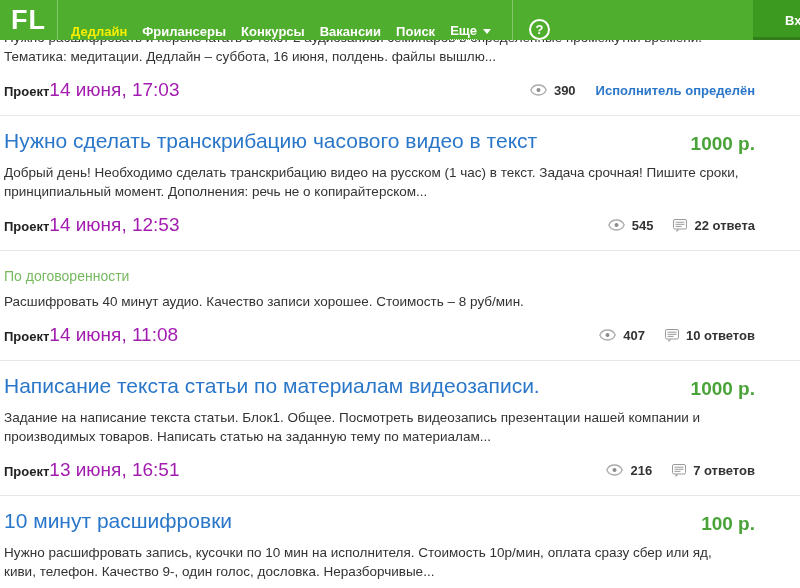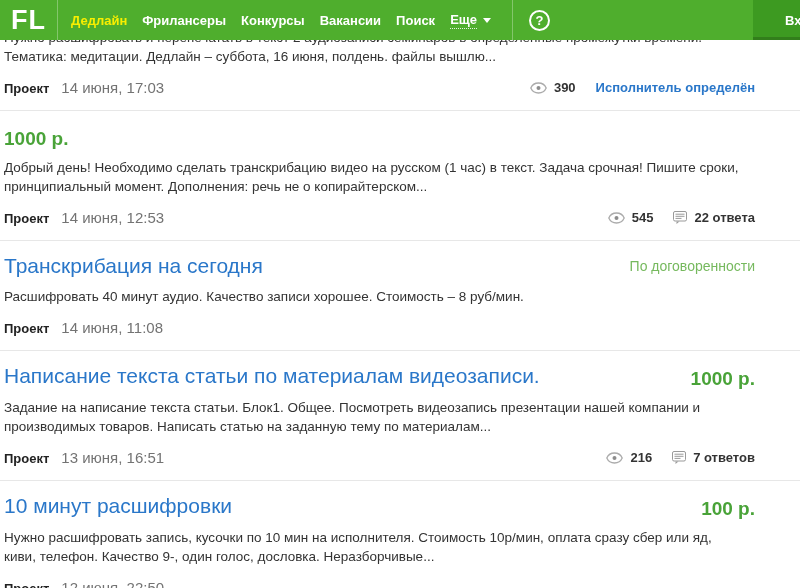--- a/index.html
+++ b/index.html
@@ -2,21 +2,21 @@
 <html><head>
 <meta charset="utf-8">
 <style>
   * { margin:0; padding:0; box-sizing:border-box; }
   html,body { width:800px; height:588px; overflow:hidden; background:#fff;
     font-family:"Liberation Sans","DejaVu Sans",sans-serif; }
   .viewport { position:relative; width:800px; height:588px; overflow:hidden; background:#fff; }
 
   
   .topbar { position:absolute; top:0; left:0; width:800px; height:40px; background:#4fae2d;
-    z-index:5; display:flex; align-items:center; }
+    z-index:5; display:flex; align-items:flex-end; }
   .logo { width:58px; height:40px; display:flex; align-items:center; justify-content:center;
     color:#fff; font-weight:bold; font-size:27px; letter-spacing:1px;
     border-right:1px solid rgba(255,255,255,.3); cursor:pointer; }
   .nav { display:flex; align-items:center; margin-left:13px; }
   .nav-item { color:#fff; font-size:13px; font-weight:bold; cursor:pointer; margin-right:15px;
     text-decoration:none; white-space:nowrap; }
   .nav-item.active { color:#f8ee00; }
   .nav-more { display:inline-flex; align-items:center; }
   .nav-more .more-label { border-bottom:1px dotted rgba(255,255,255,.85); padding-bottom:1px; }
   .caret { width:0; height:0; border-left:4px solid transparent; border-right:4px solid transparent;
@@ -34,21 +34,21 @@
   .job { padding:0 45px 14px 4px; border-bottom:1px solid #e7e7e7; }
   .job-first .job-desc { margin-top:-12px; }
   .job-head { display:flex; justify-content:space-between; align-items:flex-start; padding-top:12px; }
   .job-title { color:#2a77c9; font-size:21px; line-height:26px; text-decoration:none; cursor:pointer; }
   .job-price { color:#49a338; font-weight:bold; font-size:19px; white-space:nowrap; margin-top:5px; }
   .job-price.negotiable { color:#76b95e; font-weight:normal; font-size:14px; }
   .job-desc { color:#333; font-size:13.5px; line-height:19px; margin-top:8px; padding-right:14px; }
   .job-meta { display:flex; justify-content:space-between; align-items:center; margin-top:13px; }
   .meta-left { display:flex; align-items:baseline; }
   .job-type { color:#222; font-weight:bold; font-size:13px; }
-  .job-date { color:#737373; font-size:15px; margin-left:12px; }
+  .job-date { color:#a21caf; font-size:19px; }
   .meta-right { display:flex; align-items:center; }
   .stat { display:inline-flex; align-items:center; margin-left:20px; }
   .stat .icon { display:inline-flex; align-items:center; }
   .stat-num { color:#333; font-weight:bold; font-size:13px; margin-left:7px; }
   .status-link { color:#2a77c9; font-weight:bold; font-size:13px; margin-left:20px;
     text-decoration:none; cursor:pointer; white-space:nowrap; }
   .job-last { border-bottom:none; }
 </style>
 </head>
 <body>
@@ -92,20 +92,21 @@
             </span>
             <span class="stat-num">390</span>
           </span>
           <a class="status-link">Исполнитель определён</a>
         </div>
       </div>
     </article>
 
     <article class="job">
       <div class="job-head">
+        <a class="job-title">Нужно сделать транскрибацию часового видео в текст</a>
         <span class="job-price">1000 р.</span>
       </div>
       <p class="job-desc">Добрый день! Необходимо сделать транскрибацию видео на русском (1 час) в текст. Задача срочная! Пишите сроки, принципиальный момент. Дополнения: речь не о копирайтерском...</p>
       <div class="job-meta">
         <div class="meta-left">
           <span class="job-type">Проект</span>
           <span class="job-date">14 июня, 12:53</span>
         </div>
         <div class="meta-right">
           <span class="stat">
@@ -128,63 +129,85 @@
                 </svg>
             </span>
             <span class="stat-num">22 ответа</span>
           </span>
         </div>
       </div>
     </article>
 
     <article class="job">
       <div class="job-head">
-        <a class="job-title">Транскрибация на сегодня</a>
         <span class="job-price negotiable">По договоренности</span>
       </div>
       <p class="job-desc">Расшифровать 40 минут аудио. Качество записи хорошее. Стоимость – 8 руб/мин.</p>
       <div class="job-meta">
         <div class="meta-left">
           <span class="job-type">Проект</span>
           <span class="job-date">14 июня, 11:08</span>
         </div>
-      </div>
-    </article>
-
-    <article class="job">
-      <div class="job-head">
-        <a class="job-title">Написание текста статьи по материалам видеозаписи.</a>
-        <span class="job-price">1000 р.</span>
-      </div>
-      <p class="job-desc">Задание на написание текста статьи. Блок1. Общее.  Посмотреть видеозапись презентации нашей компании и производимых товаров. Написать статью на заданную тему по материалам...</p>
-      <div class="job-meta">
-        <div class="meta-left">
-          <span class="job-type">Проект</span>
-          <span class="job-date">13 июня, 16:51</span>
-        </div>
-        <div class="meta-right">
-          <span class="stat">
-            <span class="icon">
-              <svg width="17" height="12" viewBox="0 0 17 12">
-                  <path d="M8.5 1C5 1 2.1 3 .8 6c1.3 3 4.2 5 7.7 5s6.4-2 7.7-5C14.9 3 12 1 8.5 1z" fill="none" stroke="#ababab" stroke-width="1.3"></path>
-                  <circle cx="8.5" cy="6" r="2" fill="#8d8d8d"></circle>
-                </svg>
-            </span>
-            <span class="stat-num">216</span>
+        <div class="meta-right">
+          <span class="stat">
+            <span class="icon">
+              <svg width="17" height="12" viewBox="0 0 17 12">
+                  <path d="M8.5 1C5 1 2.1 3 .8 6c1.3 3 4.2 5 7.7 5s6.4-2 7.7-5C14.9 3 12 1 8.5 1z" fill="none" stroke="#ababab" stroke-width="1.3"></path>
+                  <circle cx="8.5" cy="6" r="2" fill="#8d8d8d"></circle>
+                </svg>
+            </span>
+            <span class="stat-num">407</span>
           </span>
           <span class="stat">
             <span class="icon">
               <svg width="14" height="13" viewBox="0 0 14 13">
                   <rect x="0.5" y="0.5" width="13" height="9.5" rx="1.5" fill="#fff" stroke="#9a9a9a"></rect>
                   <line x1="2.5" y1="3.2" x2="11.5" y2="3.2" stroke="#9a9a9a"></line>
                   <line x1="2.5" y1="5.3" x2="11.5" y2="5.3" stroke="#9a9a9a"></line>
                   <line x1="2.5" y1="7.4" x2="8.5" y2="7.4" stroke="#9a9a9a"></line>
                   <path d="M3.5 10.5 L3.5 13 L6.5 10.5 Z" fill="#9a9a9a"></path>
                 </svg>
             </span>
+            <span class="stat-num">10 ответов</span>
+          </span>
+        </div>
+      </div>
+    </article>
+
+    <article class="job">
+      <div class="job-head">
+        <a class="job-title">Написание текста статьи по материалам видеозаписи.</a>
+        <span class="job-price">1000 р.</span>
+      </div>
+      <p class="job-desc">Задание на написание текста статьи. Блок1. Общее.  Посмотреть видеозапись презентации нашей компании и производимых товаров. Написать статью на заданную тему по материалам...</p>
+      <div class="job-meta">
+        <div class="meta-left">
+          <span class="job-type">Проект</span>
+          <span class="job-date">13 июня, 16:51</span>
+        </div>
+        <div class="meta-right">
+          <span class="stat">
+            <span class="icon">
+              <svg width="17" height="12" viewBox="0 0 17 12">
+                  <path d="M8.5 1C5 1 2.1 3 .8 6c1.3 3 4.2 5 7.7 5s6.4-2 7.7-5C14.9 3 12 1 8.5 1z" fill="none" stroke="#ababab" stroke-width="1.3"></path>
+                  <circle cx="8.5" cy="6" r="2" fill="#8d8d8d"></circle>
+                </svg>
+            </span>
+            <span class="stat-num">216</span>
+          </span>
+          <span class="stat">
+            <span class="icon">
+              <svg width="14" height="13" viewBox="0 0 14 13">
+                  <rect x="0.5" y="0.5" width="13" height="9.5" rx="1.5" fill="#fff" stroke="#9a9a9a"></rect>
+                  <line x1="2.5" y1="3.2" x2="11.5" y2="3.2" stroke="#9a9a9a"></line>
+                  <line x1="2.5" y1="5.3" x2="11.5" y2="5.3" stroke="#9a9a9a"></line>
+                  <line x1="2.5" y1="7.4" x2="8.5" y2="7.4" stroke="#9a9a9a"></line>
+                  <path d="M3.5 10.5 L3.5 13 L6.5 10.5 Z" fill="#9a9a9a"></path>
+                </svg>
+            </span>
             <span class="stat-num">7 ответов</span>
           </span>
         </div>
       </div>
     </article>
 
     <article class="job job-last">
       <div class="job-head">
         <a class="job-title">10 минут расшифровки</a>
         <span class="job-price">100 р.</span>

